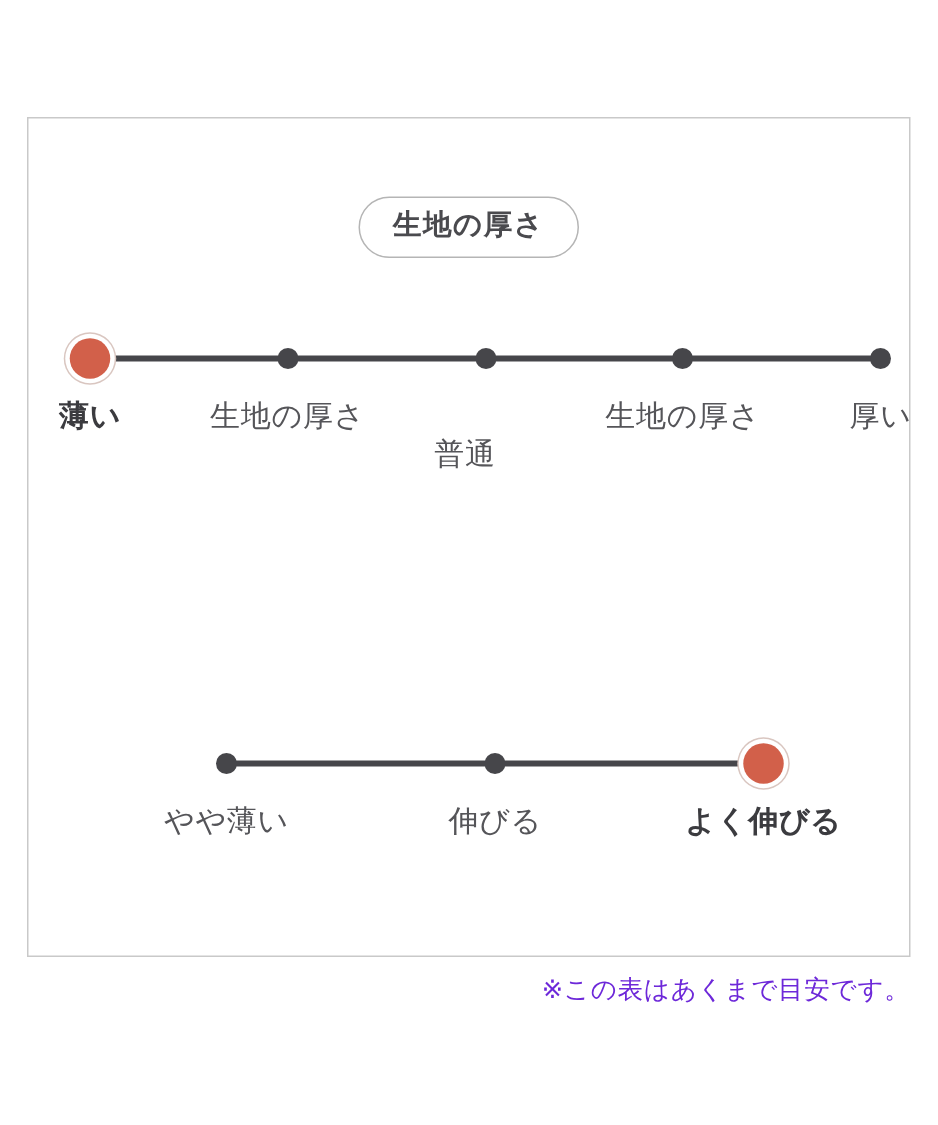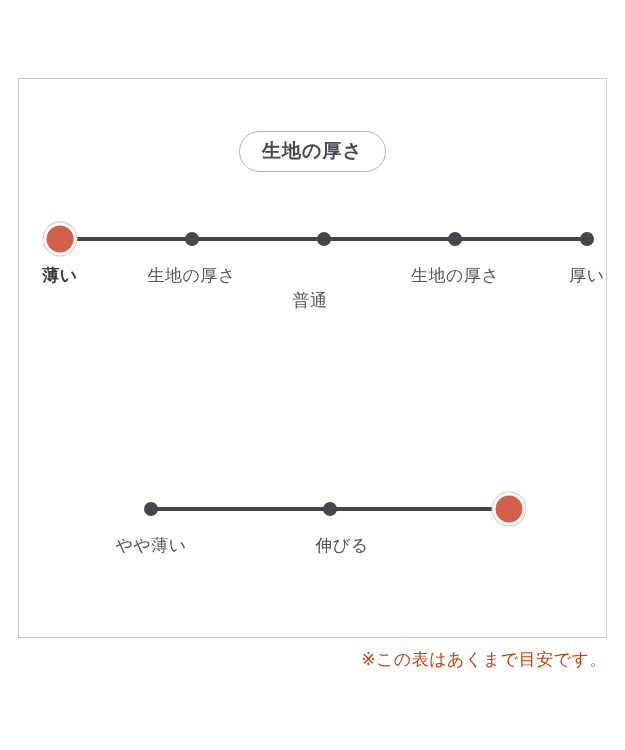--- a/index.html
+++ b/index.html
@@ -66,37 +66,37 @@
   .scale-point.selected {
     width: 27px;
     height: 27px;
     background: #d2604a;
     box-shadow: 0 0 0 3px #ffffff, 0 0 0 4px #d9c6c0;
   }
 
   .scale-label {
     position: absolute;
     transform: translateX(-50%);
-    font-size: 17px;
+    font-size: 20px;
     color: #555559;
     white-space: nowrap;
     letter-spacing: 0.5px;
   }
   .scale-label.selected {
     font-weight: bold;
     color: #3b3b3f;
   }
 
   
   #footnote {
     position: absolute;
     right: 18px;
     top: 648px;
     font-size: 17px;
-    color: #c2410c;
+    color: #6d28d9;
     letter-spacing: 0.5px;
     white-space: nowrap;
   }
 </style>
 </head>
 <body>
 
 <div id="spec-card">
     <div class="section-title-wrap" style="top: 52px; font-weight: bold;">
       <div class="section-title">生地の厚さ</div>
@@ -108,21 +108,22 @@
     <div class="scale-label" style="left: 568px; top: 185px;">厚い</div>
     <div class="scale" style="left: 41px; top: 145px; width: 527px; height: 30px;">
       <div class="scale-track" style="left: 0px; width: 527px;"></div>
       <div class="scale-point selected" style="left: 0px;"></div>
       <div class="scale-point" style="left: 131.75px;"></div>
       <div class="scale-point" style="left: 263.5px;"></div>
       <div class="scale-point" style="left: 395.25px;"></div>
       <div class="scale-point" style="left: 527px;"></div>
     </div>
     <div class="scale-label" style="left: 132px; top: 455px;">やや薄い</div>
-    <div class="scale-label" style="left: 311px; top: 455px; margin-left: 12px;">伸びる</div>
+    <div class="scale-label" style="left: 311px; top: 455px;">伸びる</div>
+    <div class="scale-label selected" style="left: 490px; top: 455px;">よく伸びる</div>
     <div class="scale" style="left: 132px; top: 415px; width: 358px; height: 30px;">
       <div class="scale-track" style="left: 0px; width: 358px;"></div>
       <div class="scale-point" style="left: 0px;"></div>
       <div class="scale-point" style="left: 179px;"></div>
       <div class="scale-point selected" style="left: 358px;"></div>
     </div>
   </div>
 
 <div id="footnote">※この表はあくまで目安です。</div>
 

